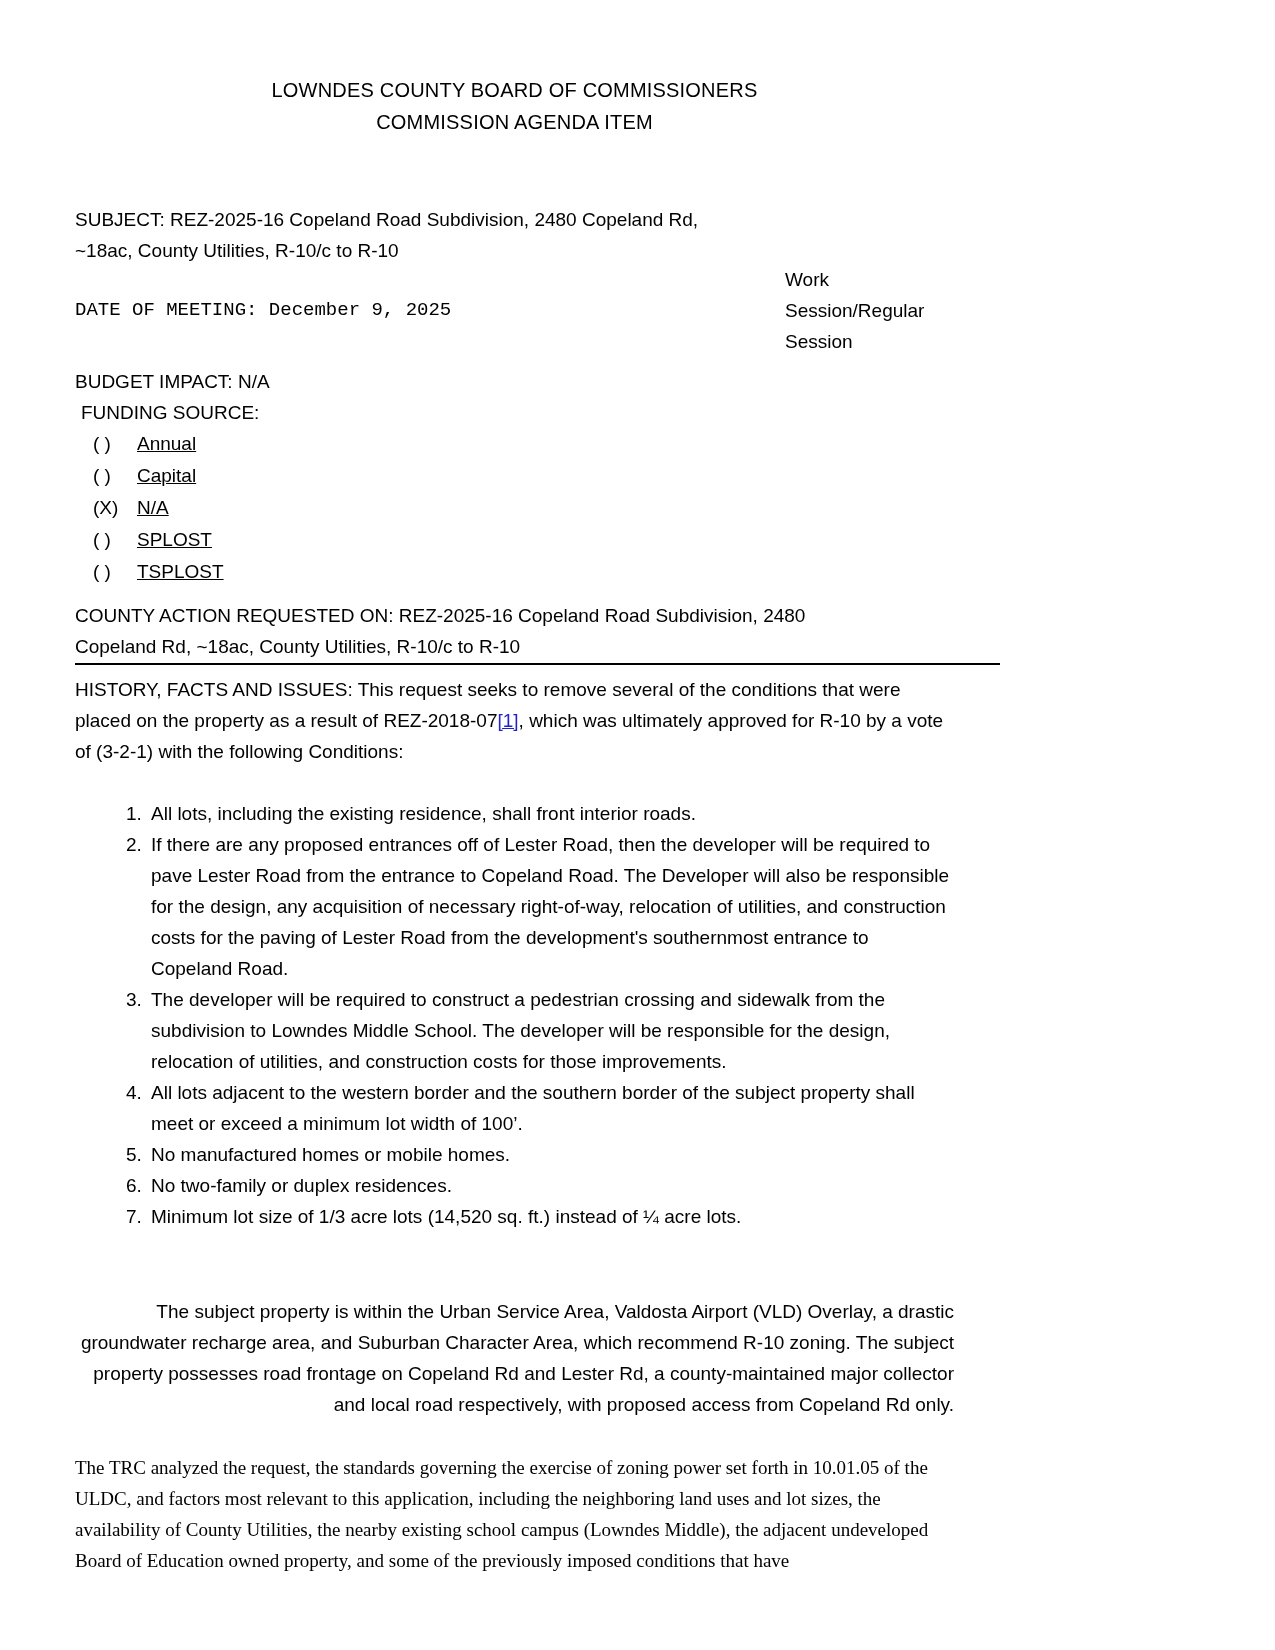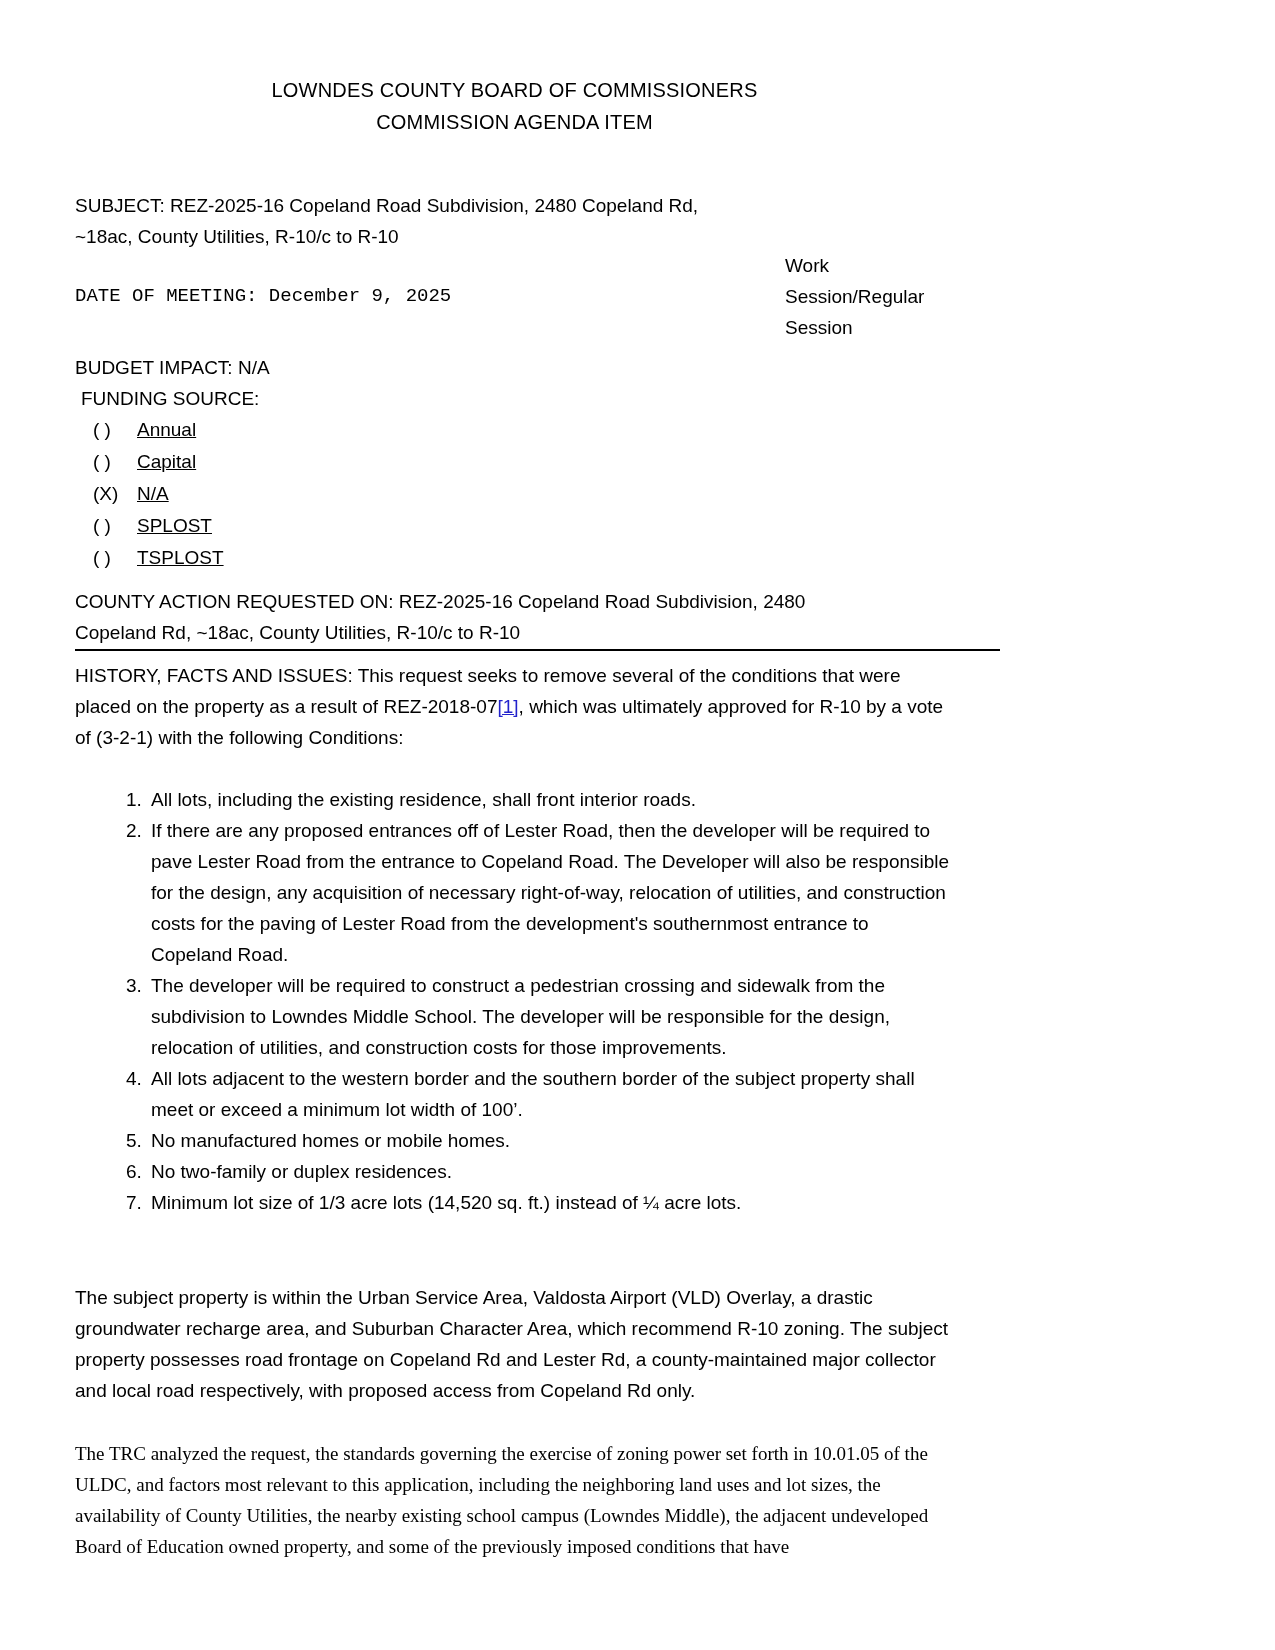--- a/index.html
+++ b/index.html
@@ -25,21 +25,21 @@
     background: #ffffff;
   }
   .doc-title {
     text-align: center;
     font-size: 20px;
     line-height: 32px;
     letter-spacing: 0.2px;
   }
   .meta-block {
     position: relative;
-    margin-top: 52px;
+    margin-top: 66px;
     min-height: 128px;
   }
   .subject-par {
     margin: 0;
     max-width: 625px;
   }
   .date-par {
     margin: 29px 0 0 0;
     font-family: Liberation Mono, monospace;
   }
@@ -99,21 +99,21 @@
     max-width: 1067px;
   }
   ol.conditions-list li {
     padding-left: 4px;
     max-width: 995px;
   }
   .body-par {
     margin: 0;
     max-width: 1040px;
   }
-  .par-1 { margin-top: 64px; }
+  .par-1 { margin-top: 64px; text-align: right; }
   .par-2 { margin-top: 32px; font-family: Liberation Serif, serif; }
 </style>
 </head>
 <body>
 
 <div class="page">
 
   <div class="doc-title">
     <div>LOWNDES COUNTY BOARD OF COMMISSIONERS</div>
     <div>COMMISSION AGENDA ITEM</div>

